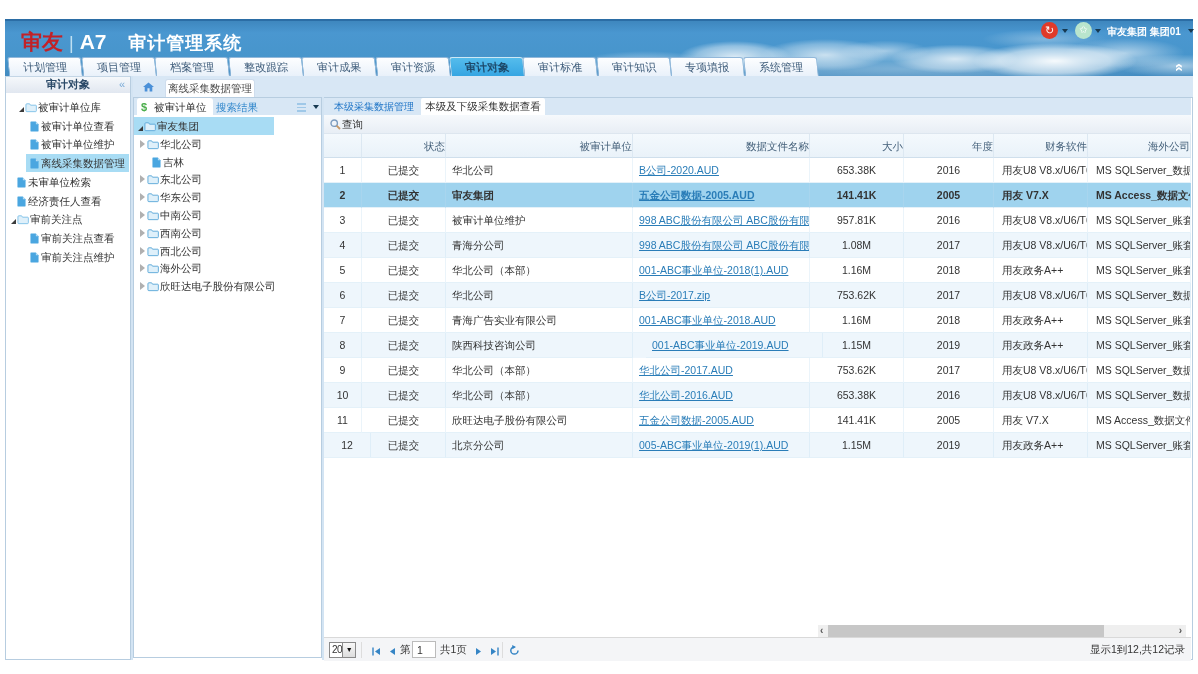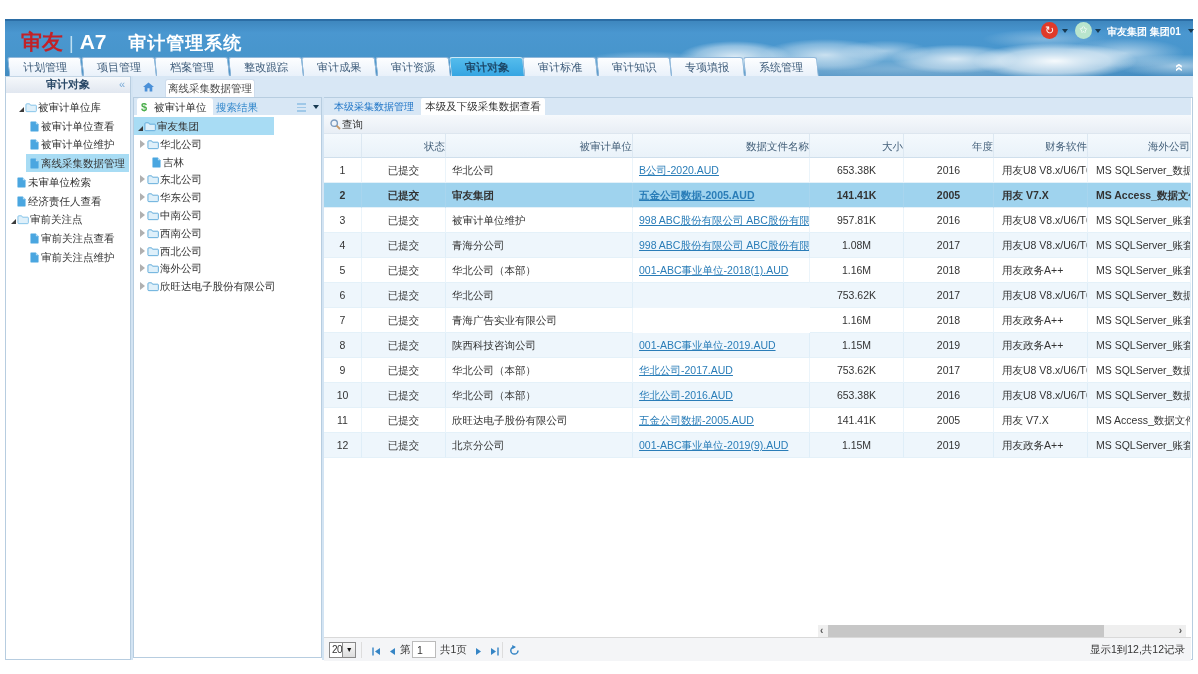--- a/index.html
+++ b/index.html
@@ -301,39 +301,41 @@
           <div class="gc" style="left:309px;width:177px;padding-left:6px;"><a class="lk">001-ABC事业单位-2018(1).AUD</a></div>
           <div class="gc ctr" style="left:486px;width:94px;">1.16M</div>
           <div class="gc ctr" style="left:580px;width:90px;">2018</div>
           <div class="gc" style="left:670px;width:94px;padding-left:8px;">用友政务A++</div>
           <div class="gc" style="left:764px;width:103px;padding-left:8px;">MS SQLServer_账套</div>
         </div>
         <div class="gr alt" style="top:149px">
           <div class="gc ctr" style="left:0px;width:38px;">6</div>
           <div class="gc ctr" style="left:38px;width:84px;">已提交</div>
           <div class="gc" style="left:122px;width:187px;padding-left:6px;">华北公司</div>
+          <div class="gc" style="left:309px;width:177px;padding-left:6px;"><a class="lk">B公司-2017.zip</a></div>
           <div class="gc ctr" style="left:486px;width:94px;">753.62K</div>
           <div class="gc ctr" style="left:580px;width:90px;">2017</div>
           <div class="gc" style="left:670px;width:94px;padding-left:8px;">用友U8 V8.x/U6/T6</div>
           <div class="gc" style="left:764px;width:103px;padding-left:8px;">MS SQLServer_数据</div>
         </div>
         <div class="gr" style="top:174px">
           <div class="gc ctr" style="left:0px;width:38px;">7</div>
           <div class="gc ctr" style="left:38px;width:84px;">已提交</div>
           <div class="gc" style="left:122px;width:187px;padding-left:6px;">青海广告实业有限公司</div>
+          <div class="gc" style="left:309px;width:177px;padding-left:6px;"><a class="lk">001-ABC事业单位-2018.AUD</a></div>
           <div class="gc ctr" style="left:486px;width:94px;">1.16M</div>
           <div class="gc ctr" style="left:580px;width:90px;">2018</div>
           <div class="gc" style="left:670px;width:94px;padding-left:8px;">用友政务A++</div>
           <div class="gc" style="left:764px;width:103px;padding-left:8px;">MS SQLServer_账套</div>
         </div>
         <div class="gr alt" style="top:199px">
           <div class="gc ctr" style="left:0px;width:38px;">8</div>
           <div class="gc ctr" style="left:38px;width:84px;">已提交</div>
           <div class="gc" style="left:122px;width:187px;padding-left:6px;">陕西科技咨询公司</div>
-          <div class="gc" style="left:309px;width:177px;padding-left:6px;"><a class="lk">001-ABC事业单位-2019.AUD</a></div>
+          <div class="gc" style="left:322px;width:177px;padding-left:6px;"><a class="lk">001-ABC事业单位-2019.AUD</a></div>
           <div class="gc ctr" style="left:486px;width:94px;">1.15M</div>
           <div class="gc ctr" style="left:580px;width:90px;">2019</div>
           <div class="gc" style="left:670px;width:94px;padding-left:8px;">用友政务A++</div>
           <div class="gc" style="left:764px;width:103px;padding-left:8px;">MS SQLServer_账套</div>
         </div>
         <div class="gr" style="top:224px">
           <div class="gc ctr" style="left:0px;width:38px;">9</div>
           <div class="gc ctr" style="left:38px;width:84px;">已提交</div>
           <div class="gc" style="left:122px;width:187px;padding-left:6px;">华北公司（本部）</div>
           <div class="gc" style="left:309px;width:177px;padding-left:6px;"><a class="lk">华北公司-2017.AUD</a></div>
@@ -356,24 +358,24 @@
           <div class="gc ctr" style="left:0px;width:38px;">11</div>
           <div class="gc ctr" style="left:38px;width:84px;">已提交</div>
           <div class="gc" style="left:122px;width:187px;padding-left:6px;">欣旺达电子股份有限公司</div>
           <div class="gc" style="left:309px;width:177px;padding-left:6px;"><a class="lk">五金公司数据-2005.AUD</a></div>
           <div class="gc ctr" style="left:486px;width:94px;">141.41K</div>
           <div class="gc ctr" style="left:580px;width:90px;">2005</div>
           <div class="gc" style="left:670px;width:94px;padding-left:8px;">用友 V7.X</div>
           <div class="gc" style="left:764px;width:103px;padding-left:8px;">MS Access_数据文件</div>
         </div>
         <div class="gr alt" style="top:299px">
-          <div class="gc ctr" style="left:0px;width:38px;">12</div>
+          <div class="gc ctr" style="left:0px;width:47px;">12</div>
           <div class="gc ctr" style="left:38px;width:84px;">已提交</div>
           <div class="gc" style="left:122px;width:187px;padding-left:6px;">北京分公司</div>
-          <div class="gc" style="left:309px;width:177px;padding-left:6px;"><a class="lk">001-ABC事业单位-2019(9).AUD</a></div>
+          <div class="gc" style="left:309px;width:177px;padding-left:6px;"><a class="lk">005-ABC事业单位-2019(1).AUD</a></div>
           <div class="gc ctr" style="left:486px;width:94px;">1.15M</div>
           <div class="gc ctr" style="left:580px;width:90px;">2019</div>
           <div class="gc" style="left:670px;width:94px;padding-left:8px;">用友政务A++</div>
           <div class="gc" style="left:764px;width:103px;padding-left:8px;">MS SQLServer_账套</div>
         </div>
       </div>
     <div id="hscroll" class="abs">
         <span class="sarr" style="left:2px">‹</span>
         <div id="hthumb" class="abs"></div>
         <span class="sarr" style="right:4px">›</span>

